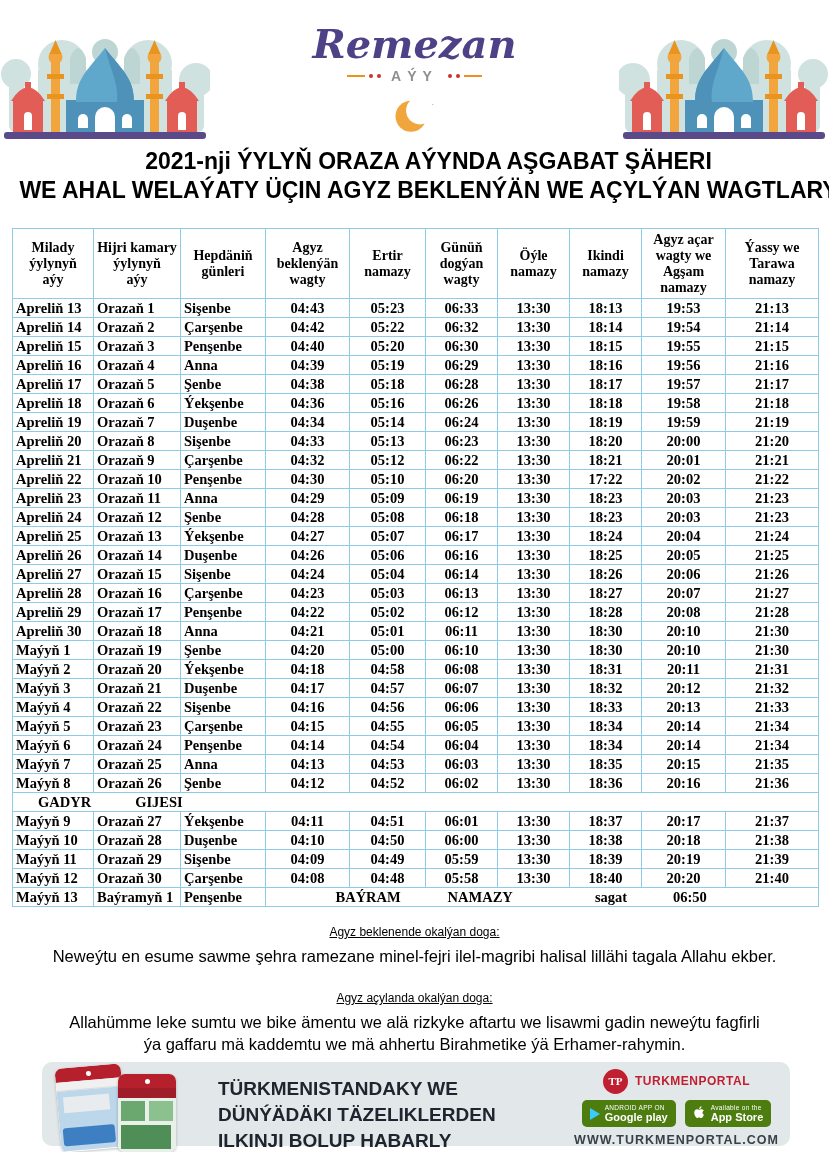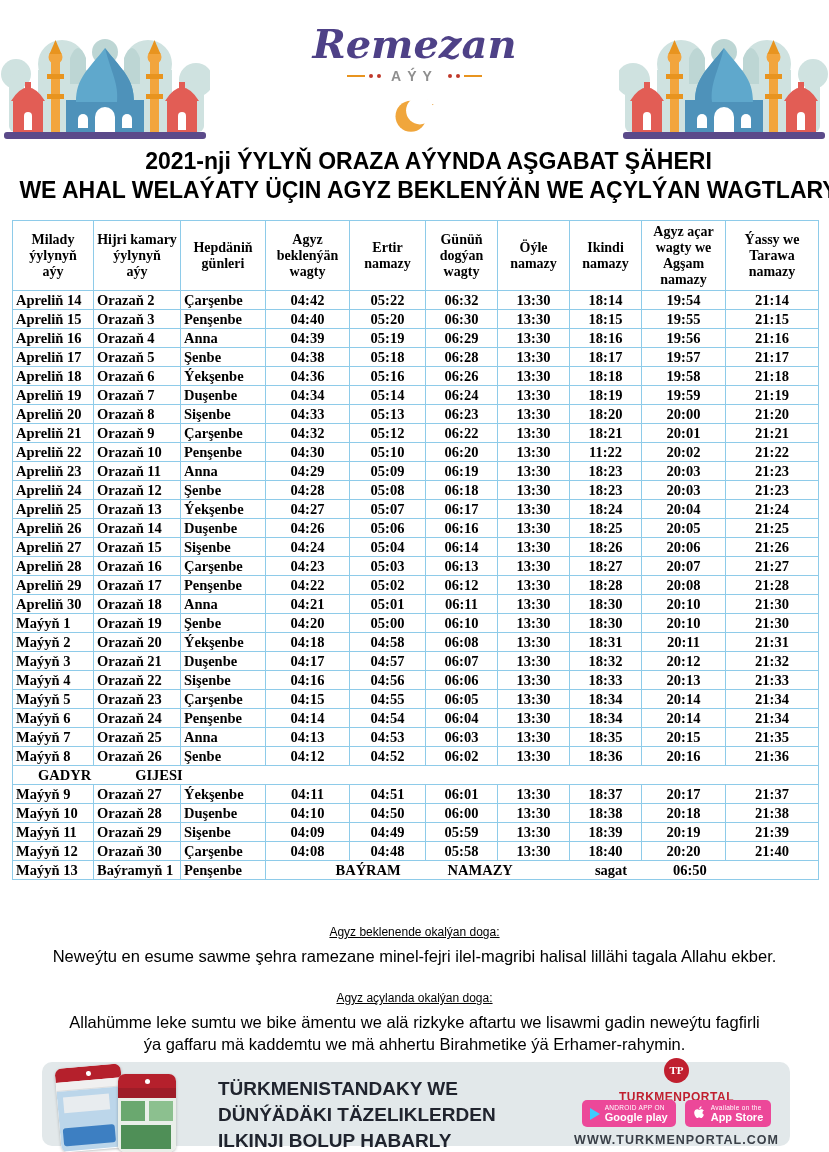--- a/index.html
+++ b/index.html
@@ -18,21 +18,21 @@
   .orn { display: flex; align-items: center; gap: 4px; }
   .orn .dash { width: 18px; height: 2px; background: #e8941f; }
   .orn .dot { width: 4px; height: 4px; border-radius: 50%; background: #c0392b; }
   .crescent-wrap { margin-top: 3px; }
 
   
   .title { position: absolute; top: 147px; left: 0; width: 829px; text-align: center;
            font-weight: bold; font-size: 23px; line-height: 29px; color: #000; margin-left: 14px; }
 
   
-  table.times { position: absolute; top: 220px; left: 12px; width: 806px;
+  table.times { position: absolute; top: 228px; left: 12px; width: 806px;
                 border-collapse: collapse; table-layout: fixed; }
   table.times th, table.times td { border: 1px solid #8ecbe9; }
   table.times thead th { font-family: "Liberation Serif", serif; font-weight: bold; font-size: 14px;
                          line-height: 16px; white-space: pre-line; height: 70px; text-align: center;
                          vertical-align: middle; padding: 0 2px; color: #000; }
   table.times tbody td { font-family: "Liberation Serif", serif; font-weight: bold; font-size: 14.5px;
                          line-height: 18px; height: 18px; padding: 0 3px; color: #000;
                          overflow: hidden; white-space: nowrap; }
   td.tl { text-align: left; }
   td.tc { text-align: center; }
@@ -66,27 +66,27 @@
   .phone2 .phone-bar2 { height: 10px; background: #9e1d28; }
   .phone2 .phone-img { height: 54px; background: #e9efe9; position: relative; }
   .phone2 .phone-img .g1 { position: absolute; left: 3px; top: 3px; width: 24px; height: 20px; background: #6aa86f; }
   .phone2 .phone-img .g2 { position: absolute; right: 3px; top: 3px; width: 24px; height: 20px; background: #8cc08f; }
   .phone2 .phone-img .g3 { position: absolute; left: 3px; bottom: 3px; width: 50px; height: 24px; background: #4f8f57; }
 
   .footer-msg { position: absolute; left: 176px; top: 14px; width: 300px;
                 font-weight: bold; font-size: 19px; line-height: 26px; color: #20242e; }
 
   .footer-right { position: absolute; left: 532px; top: 6px; width: 205px; text-align: center; }
-  .brand-row { display: flex; align-items: center; justify-content: center; gap: 7px; height: 26px; flex-direction: column; }
+  .brand-row { display: flex; align-items: center; justify-content: center; gap: 7px; height: 26px; }
   .tp-logo { width: 25px; height: 25px; border-radius: 50%; background: #c01f2f; color: #fff;
              font-weight: bold; font-size: 11px; line-height: 25px; text-align: center;
              font-family: "Liberation Serif", serif; }
   .brand-name { color: #c01f2f; font-weight: bold; font-size: 12px; letter-spacing: .5px; }
   .badges { display: flex; justify-content: center; gap: 9px; margin-top: 6px; }
-  .badge { display: flex; align-items: center; gap: 5px; background: #ec4899; color: #fff;
+  .badge { display: flex; align-items: center; gap: 5px; background: #4d7c0f; color: #fff;
            border-radius: 5px; padding: 3px 8px; height: 27px; }
   .badge-txt { text-align: left; }
   .badge-top { font-size: 6.5px; line-height: 7px; letter-spacing: .3px; }
   .badge-main { font-size: 11px; font-weight: bold; line-height: 12px; }
   .play-tri { width: 0; height: 0; border-top: 6px solid transparent; border-bottom: 6px solid transparent;
               border-left: 10px solid #3bccff; }
   .apple-glyph { font-size: 14px; line-height: 14px; }
   .footer-url { margin-top: 6px; font-weight: bold; font-size: 12.5px; letter-spacing: 1px; color: #3a4048; }
 </style>
 </head>
@@ -257,20 +257,32 @@
 wagty we
 Agşam
 namazy</th>
           <th>Ýassy we
 Tarawa
 namazy</th>
         </tr>
     </thead>
     <tbody>
         <tr>
+          <td class="tl">Apreliň 13</td>
+          <td class="tl">Orazaň 1</td>
+          <td class="tl">Sişenbe</td>
+          <td class="tc">04:43</td>
+          <td class="tc">05:23</td>
+          <td class="tc">06:33</td>
+          <td class="tc">13:30</td>
+          <td class="tc">18:13</td>
+          <td class="tc">19:53</td>
+          <td class="tc">21:13</td>
+        </tr>
+        <tr>
           <td class="tl">Apreliň 14</td>
           <td class="tl">Orazaň 2</td>
           <td class="tl">Çarşenbe</td>
           <td class="tc">04:42</td>
           <td class="tc">05:22</td>
           <td class="tc">06:32</td>
           <td class="tc">13:30</td>
           <td class="tc">18:14</td>
           <td class="tc">19:54</td>
           <td class="tc">21:14</td>
@@ -360,21 +372,21 @@
           <td class="tc">21:21</td>
         </tr>
         <tr>
           <td class="tl">Apreliň 22</td>
           <td class="tl">Orazaň 10</td>
           <td class="tl">Penşenbe</td>
           <td class="tc">04:30</td>
           <td class="tc">05:10</td>
           <td class="tc">06:20</td>
           <td class="tc">13:30</td>
-          <td class="tc">11:22</td>
+          <td class="tc">17:22</td>
           <td class="tc">20:02</td>
           <td class="tc">21:22</td>
         </tr>
         <tr>
           <td class="tl">Apreliň 23</td>
           <td class="tl">Orazaň 11</td>
           <td class="tl">Anna</td>
           <td class="tc">04:29</td>
           <td class="tc">05:09</td>
           <td class="tc">06:19</td>

